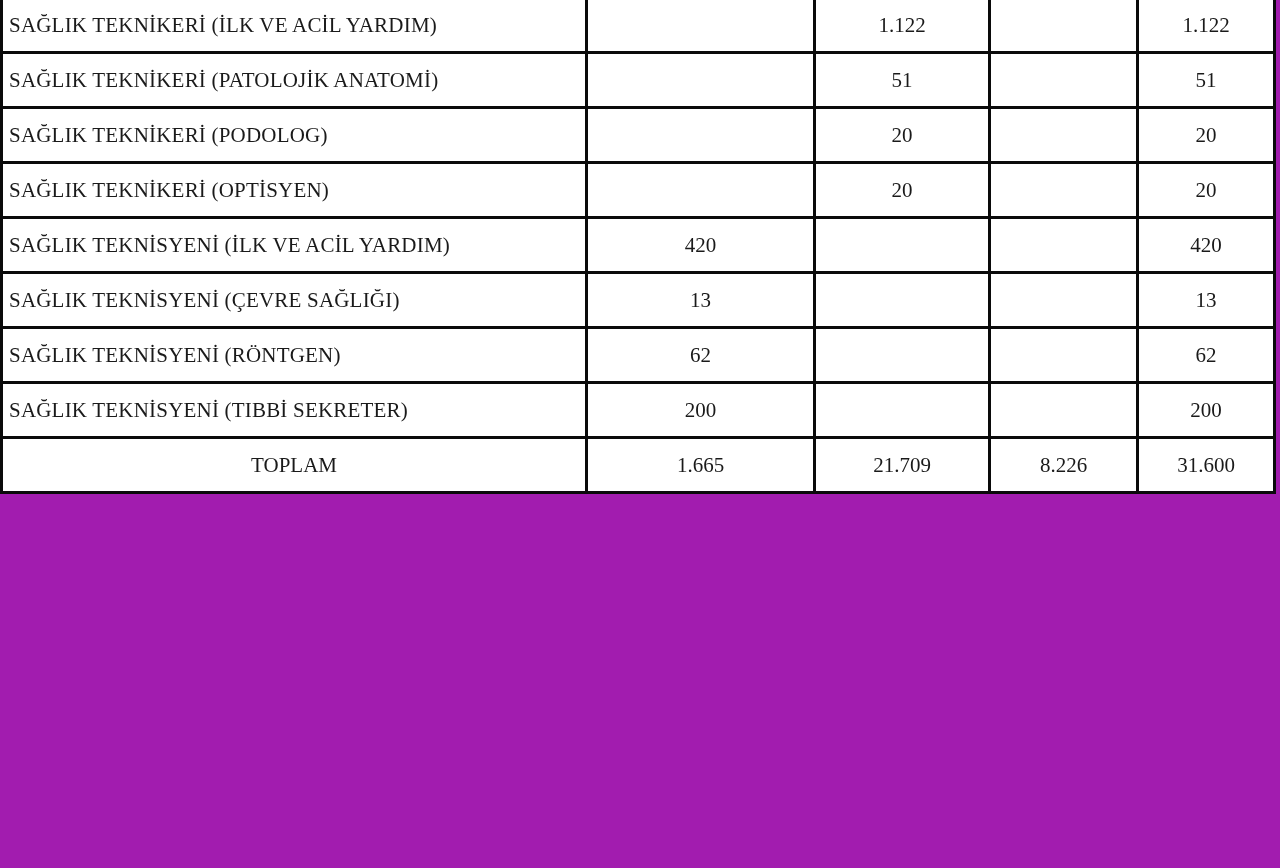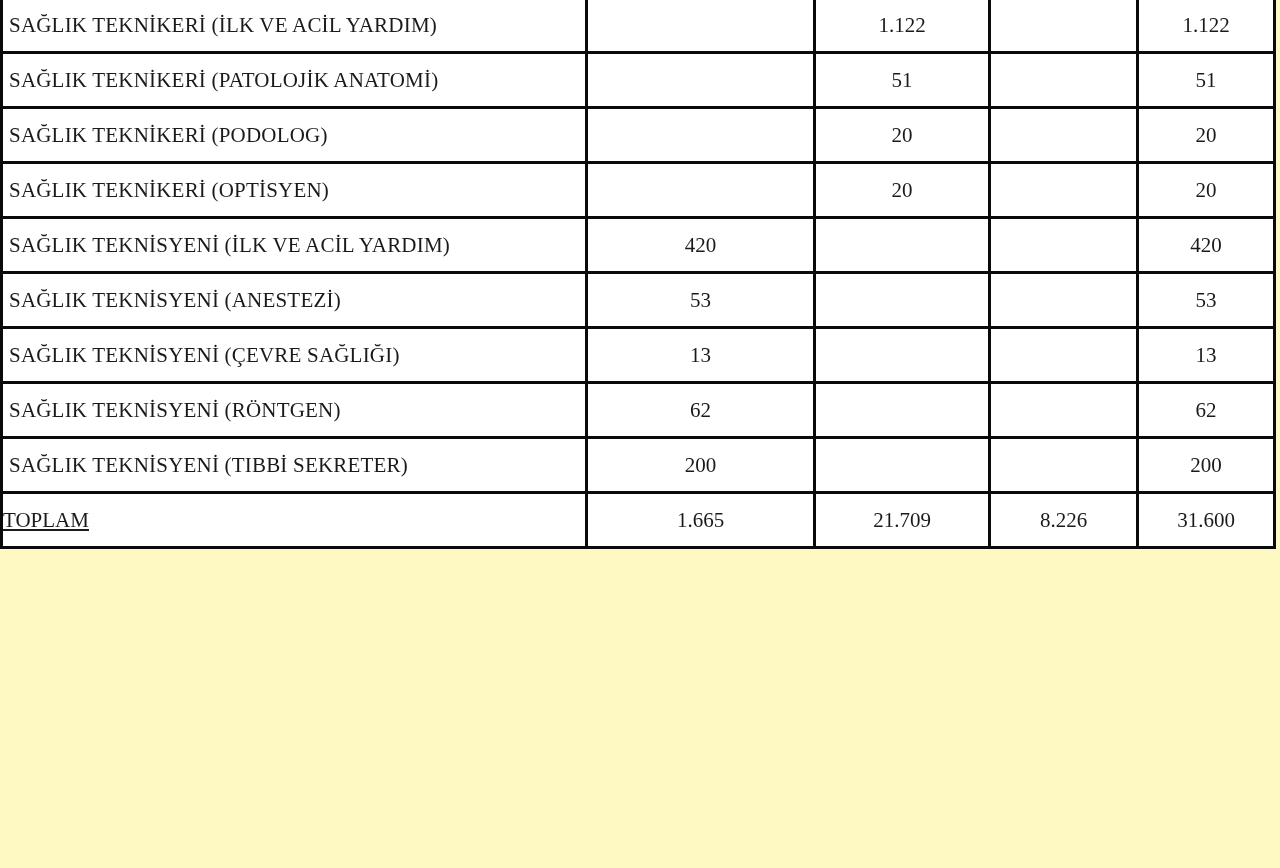--- a/index.html
+++ b/index.html
@@ -7,21 +7,21 @@
       padding: 0;
       background: #ffffff;
       width: 1280px;
       height: 868px;
       overflow: hidden;
     }
     .page {
       position: relative;
       width: 1280px;
       height: 868px;
-      background: #fef9c3;
+      background: #a21caf;
     }
     table.data-table {
       position: absolute;
       left: 0;
       top: -4px;
       border-collapse: collapse;
       table-layout: fixed;
       font-family: "Liberation Serif", "DejaVu Serif", serif;
       color: #1a1a1a;
       font-size: 21px;
@@ -36,21 +36,21 @@
     td.label-cell {
       text-align: left;
       padding-left: 6px !important;
       white-space: nowrap;
       letter-spacing: 0.2px;
     }
     td.num-cell {
       text-align: center;
     }
     td.total-label {
-      text-decoration: underline;
+      text-align: center;
     }
     col.c0 { width: 585px; }
     col.c1 { width: 228px; }
     col.c2 { width: 175px; }
     col.c3 { width: 148px; }
     col.c4 { width: 137px; }
   </style>
 </head>
 <body>
 
@@ -94,27 +94,20 @@
     <td class="num-cell">20</td>
   </tr>
         <tr>
     <td class="label-cell">SAĞLIK TEKNİSYENİ (İLK VE ACİL YARDIM)</td>
     <td class="num-cell">420</td>
     <td class="num-cell"></td>
     <td class="num-cell"></td>
     <td class="num-cell">420</td>
   </tr>
         <tr>
-    <td class="label-cell">SAĞLIK TEKNİSYENİ (ANESTEZİ)</td>
-    <td class="num-cell">53</td>
-    <td class="num-cell"></td>
-    <td class="num-cell"></td>
-    <td class="num-cell">53</td>
-  </tr>
-        <tr>
     <td class="label-cell">SAĞLIK TEKNİSYENİ (ÇEVRE SAĞLIĞI)</td>
     <td class="num-cell">13</td>
     <td class="num-cell"></td>
     <td class="num-cell"></td>
     <td class="num-cell">13</td>
   </tr>
         <tr>
     <td class="label-cell">SAĞLIK TEKNİSYENİ (RÖNTGEN)</td>
     <td class="num-cell">62</td>
     <td class="num-cell"></td>

